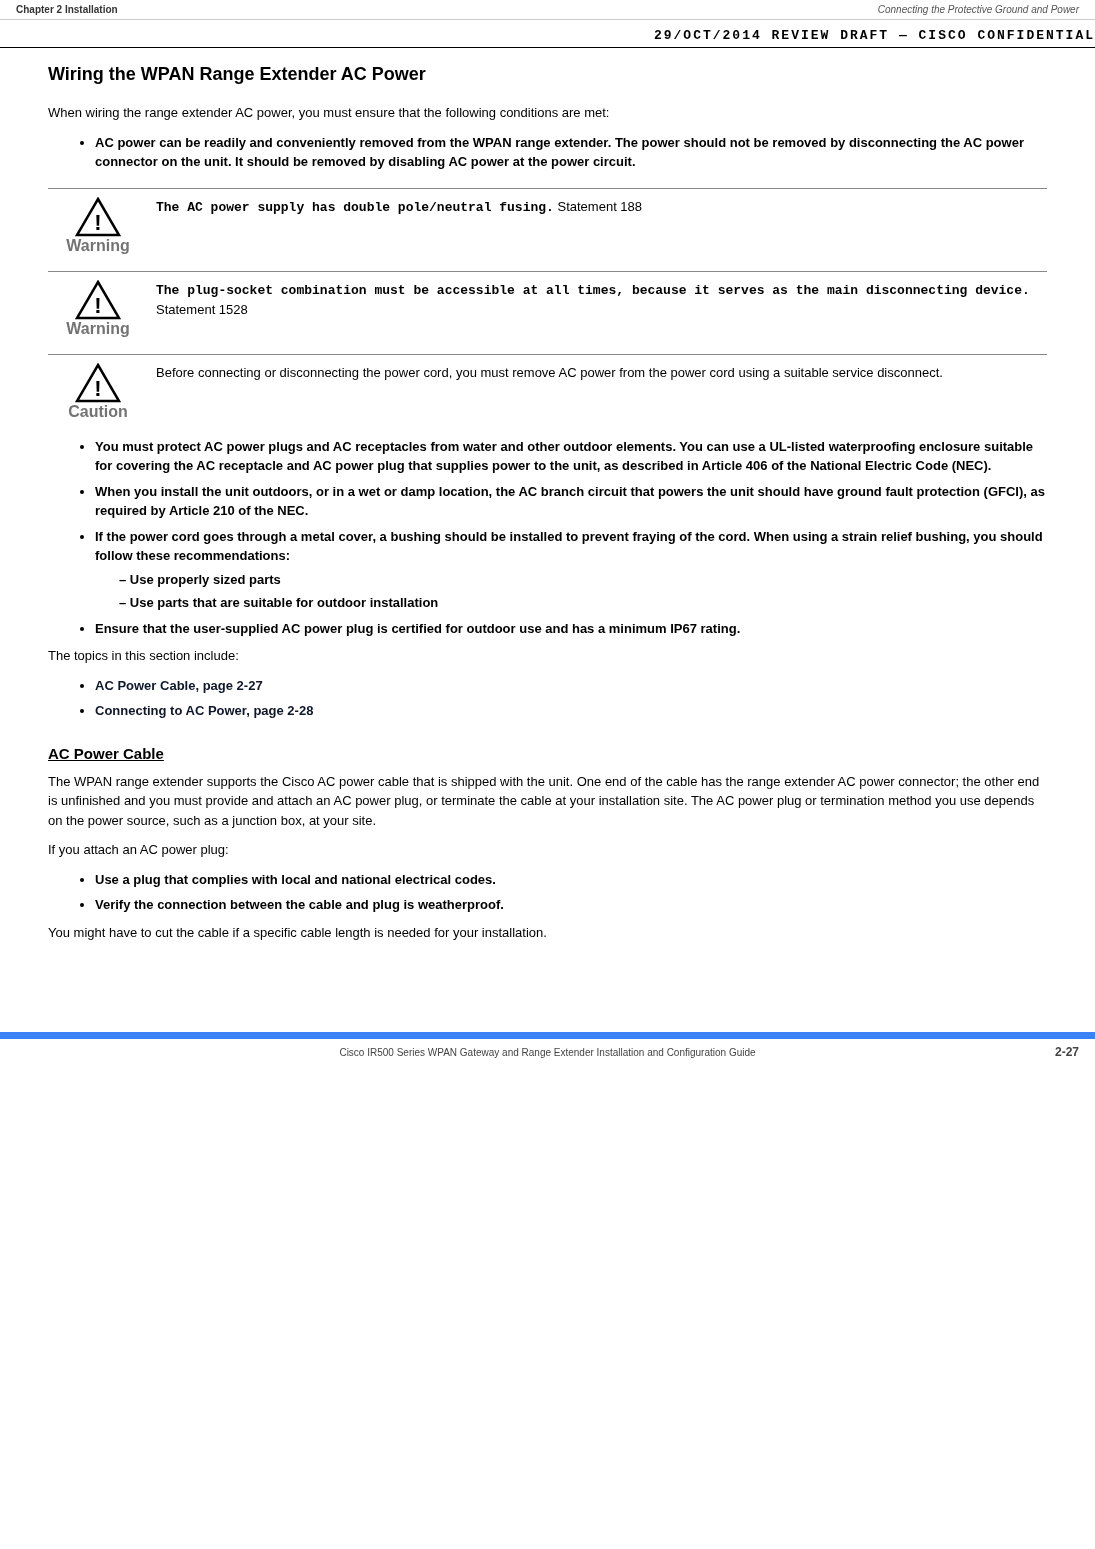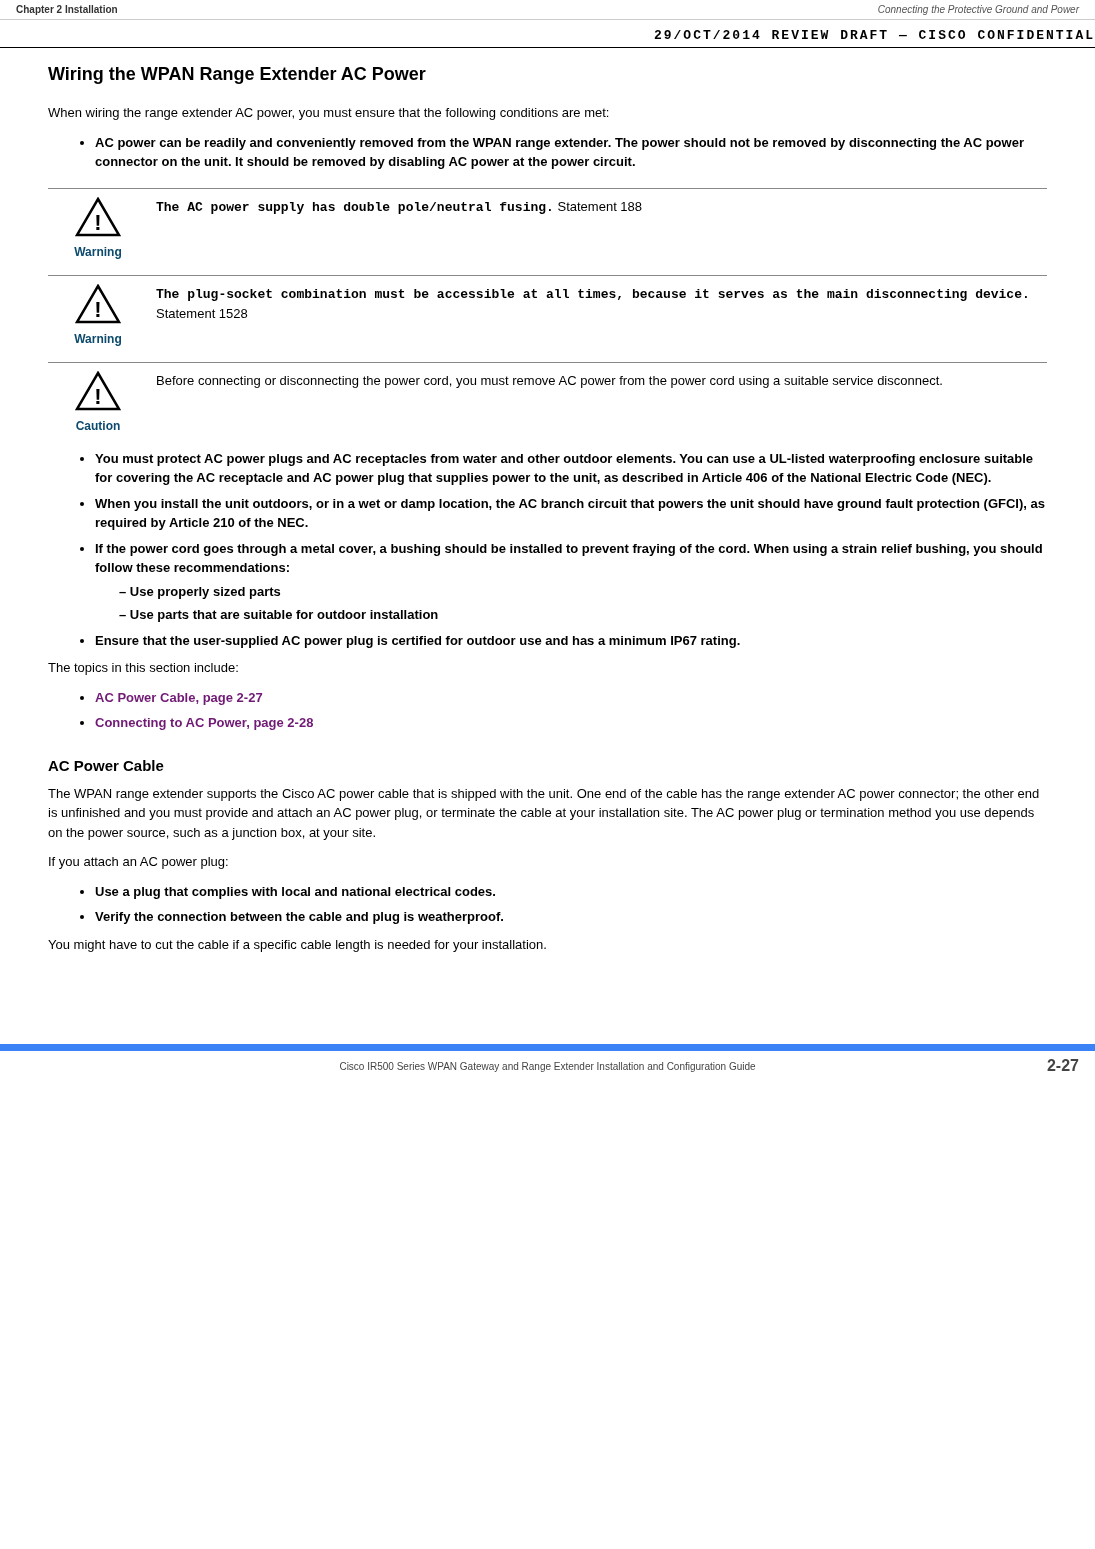--- a/index.html
+++ b/index.html
@@ -94,24 +94,23 @@
       padding-top: 8px;
     }
     .notice-icon-col {
       width: 100px;
       display: flex;
       flex-direction: column;
       align-items: center;
       flex-shrink: 0;
     }
     .notice-label {
-      font-size: 12px;
-      font-weight: bold;
-      color: #0c4a6e;
-      margin-top: 8px;
+      font-size: 16px;
+      font-weight: bold;
+      color: #737373;
     }
     .notice-content {
       flex: 1;
       border-top: none;
       padding-left: 8px;
       font-size: 13px;
       line-height: 1.5;
     }
     .notice-bold {
       font-weight: bold;
@@ -123,25 +122,26 @@
       font-family: Arial, Helvetica, sans-serif;
       font-size: 13px;
     }
 
     
     .section-heading {
       font-size: 15px;
       font-weight: bold;
       margin: 24px 0 10px 0;
       color: #000;
+      text-decoration: underline;
     }
 
     
     a, .link-text {
-      color: #701a75;
+      color: #0f172a;
       text-decoration: none;
     }
 
     
     .footer {
       border-top: 7px solid #3b82f6;
       display: flex;
       justify-content: space-between;
       align-items: center;
       padding: 6px 16px;
@@ -152,21 +152,21 @@
     }
     .footer-center {
       position: absolute;
       left: 50%;
       transform: translateX(-50%);
       text-align: center;
       font-size: 10px;
       color: #444;
     }
     .footer-right {
-      font-size: 16px;
+      font-size: 12px;
       font-weight: bold;
     }
 
     
     .triangle-svg {
       display: block;
     }
   </style>
 </head>
 <body>

